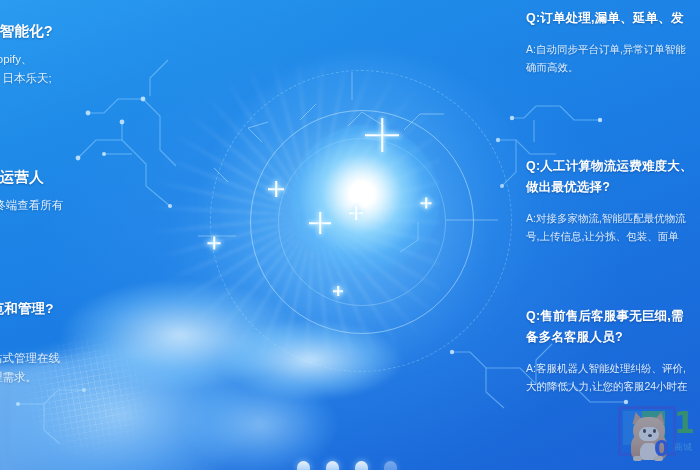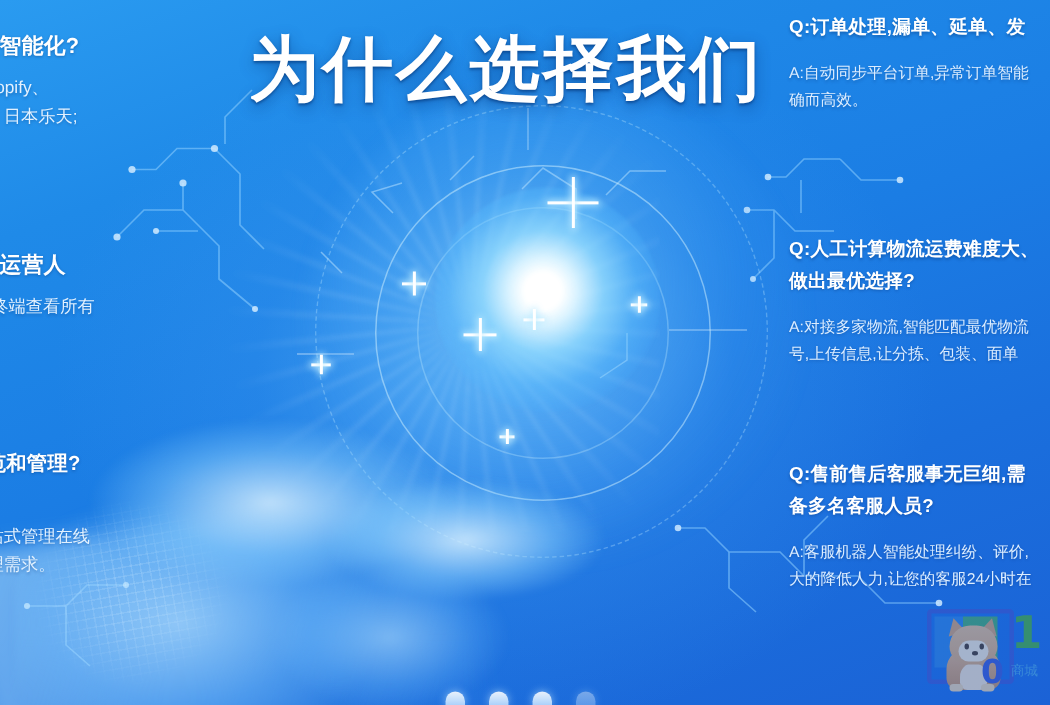--- a/index.html
+++ b/index.html
@@ -286,21 +286,20 @@
     <div class="spark" style="left:64px;top:148px;">
       <i class="h" style="width:13px;"></i>
         <i class="v" style="height:13px;"></i>
     </div>
     <div class="spark" style="left:188px;top:196px;">
       <i class="h" style="width:10px;"></i>
         <i class="v" style="height:10px;"></i>
     </div>
   </div>
 
-  <div class="headline">为什么选择我们</div>
 
   <div class="left-col">
 
     <div class="feat f1">
       <div class="f-title">功能繁琐,欠智能化?</div>
       <div class="f-body">
         <div>计,深度对接Shopify、</div>
         <div>wish、速卖通、日本乐天;</div>
       </div>
     </div>

